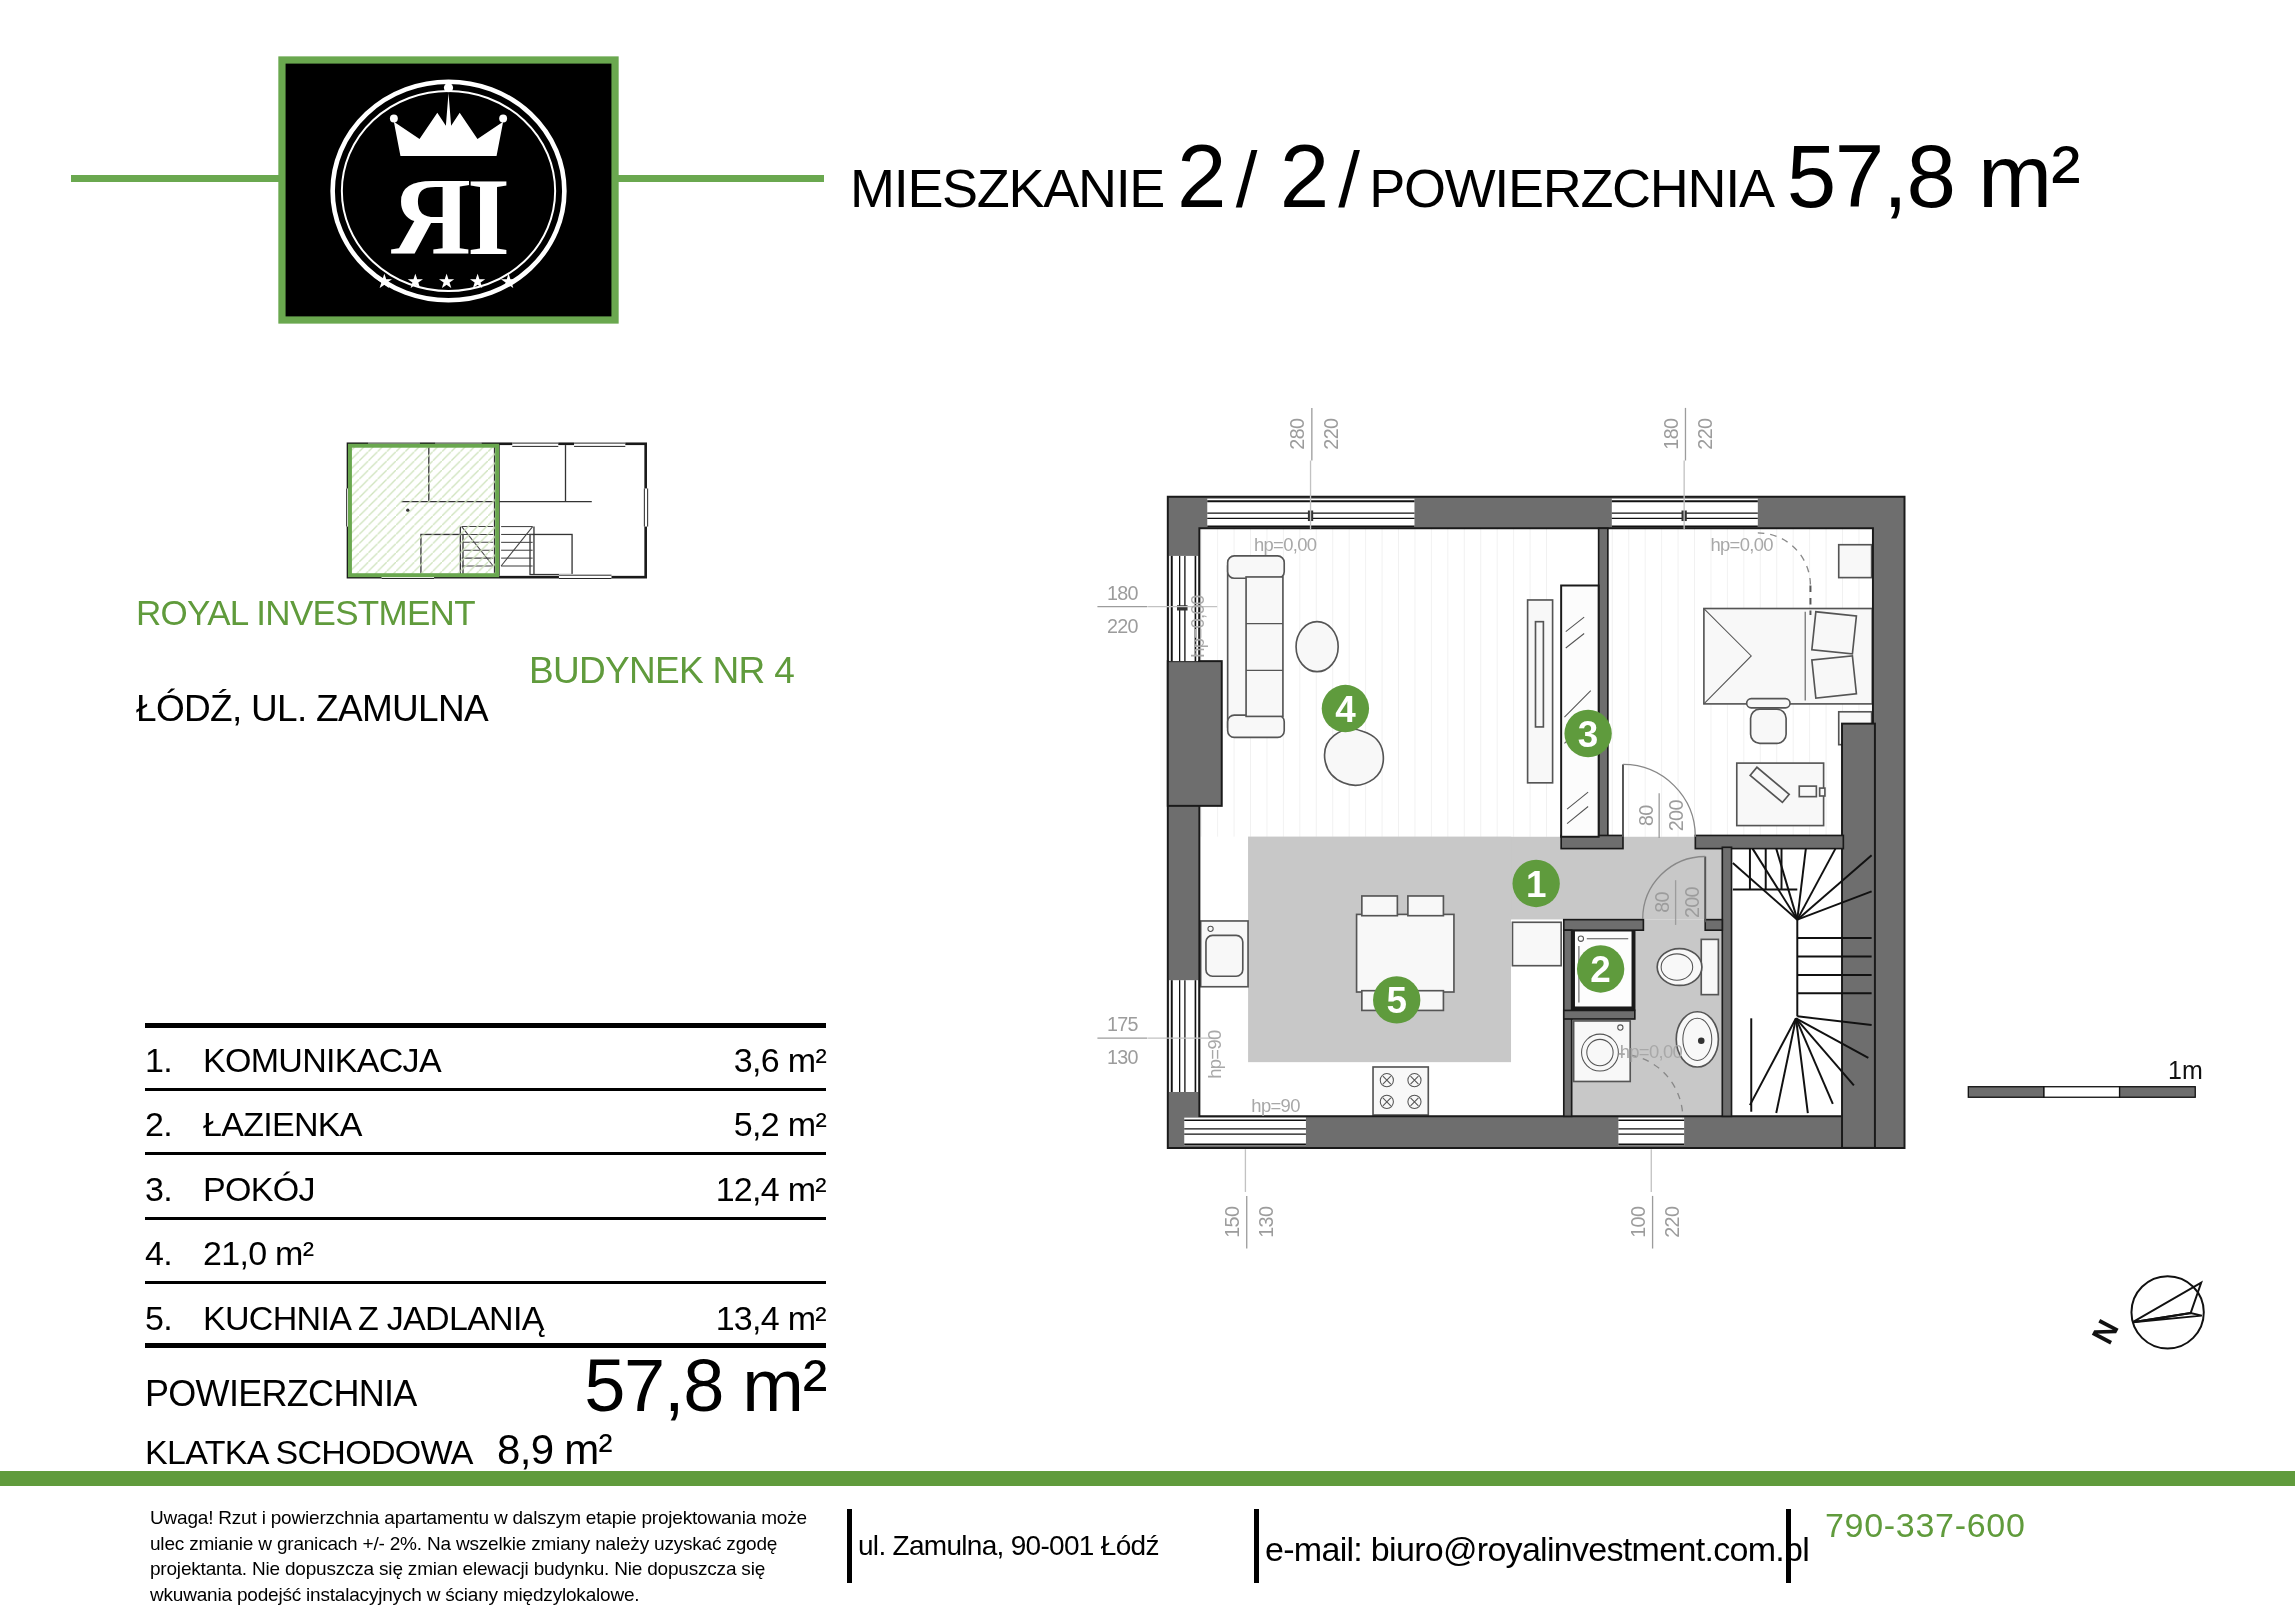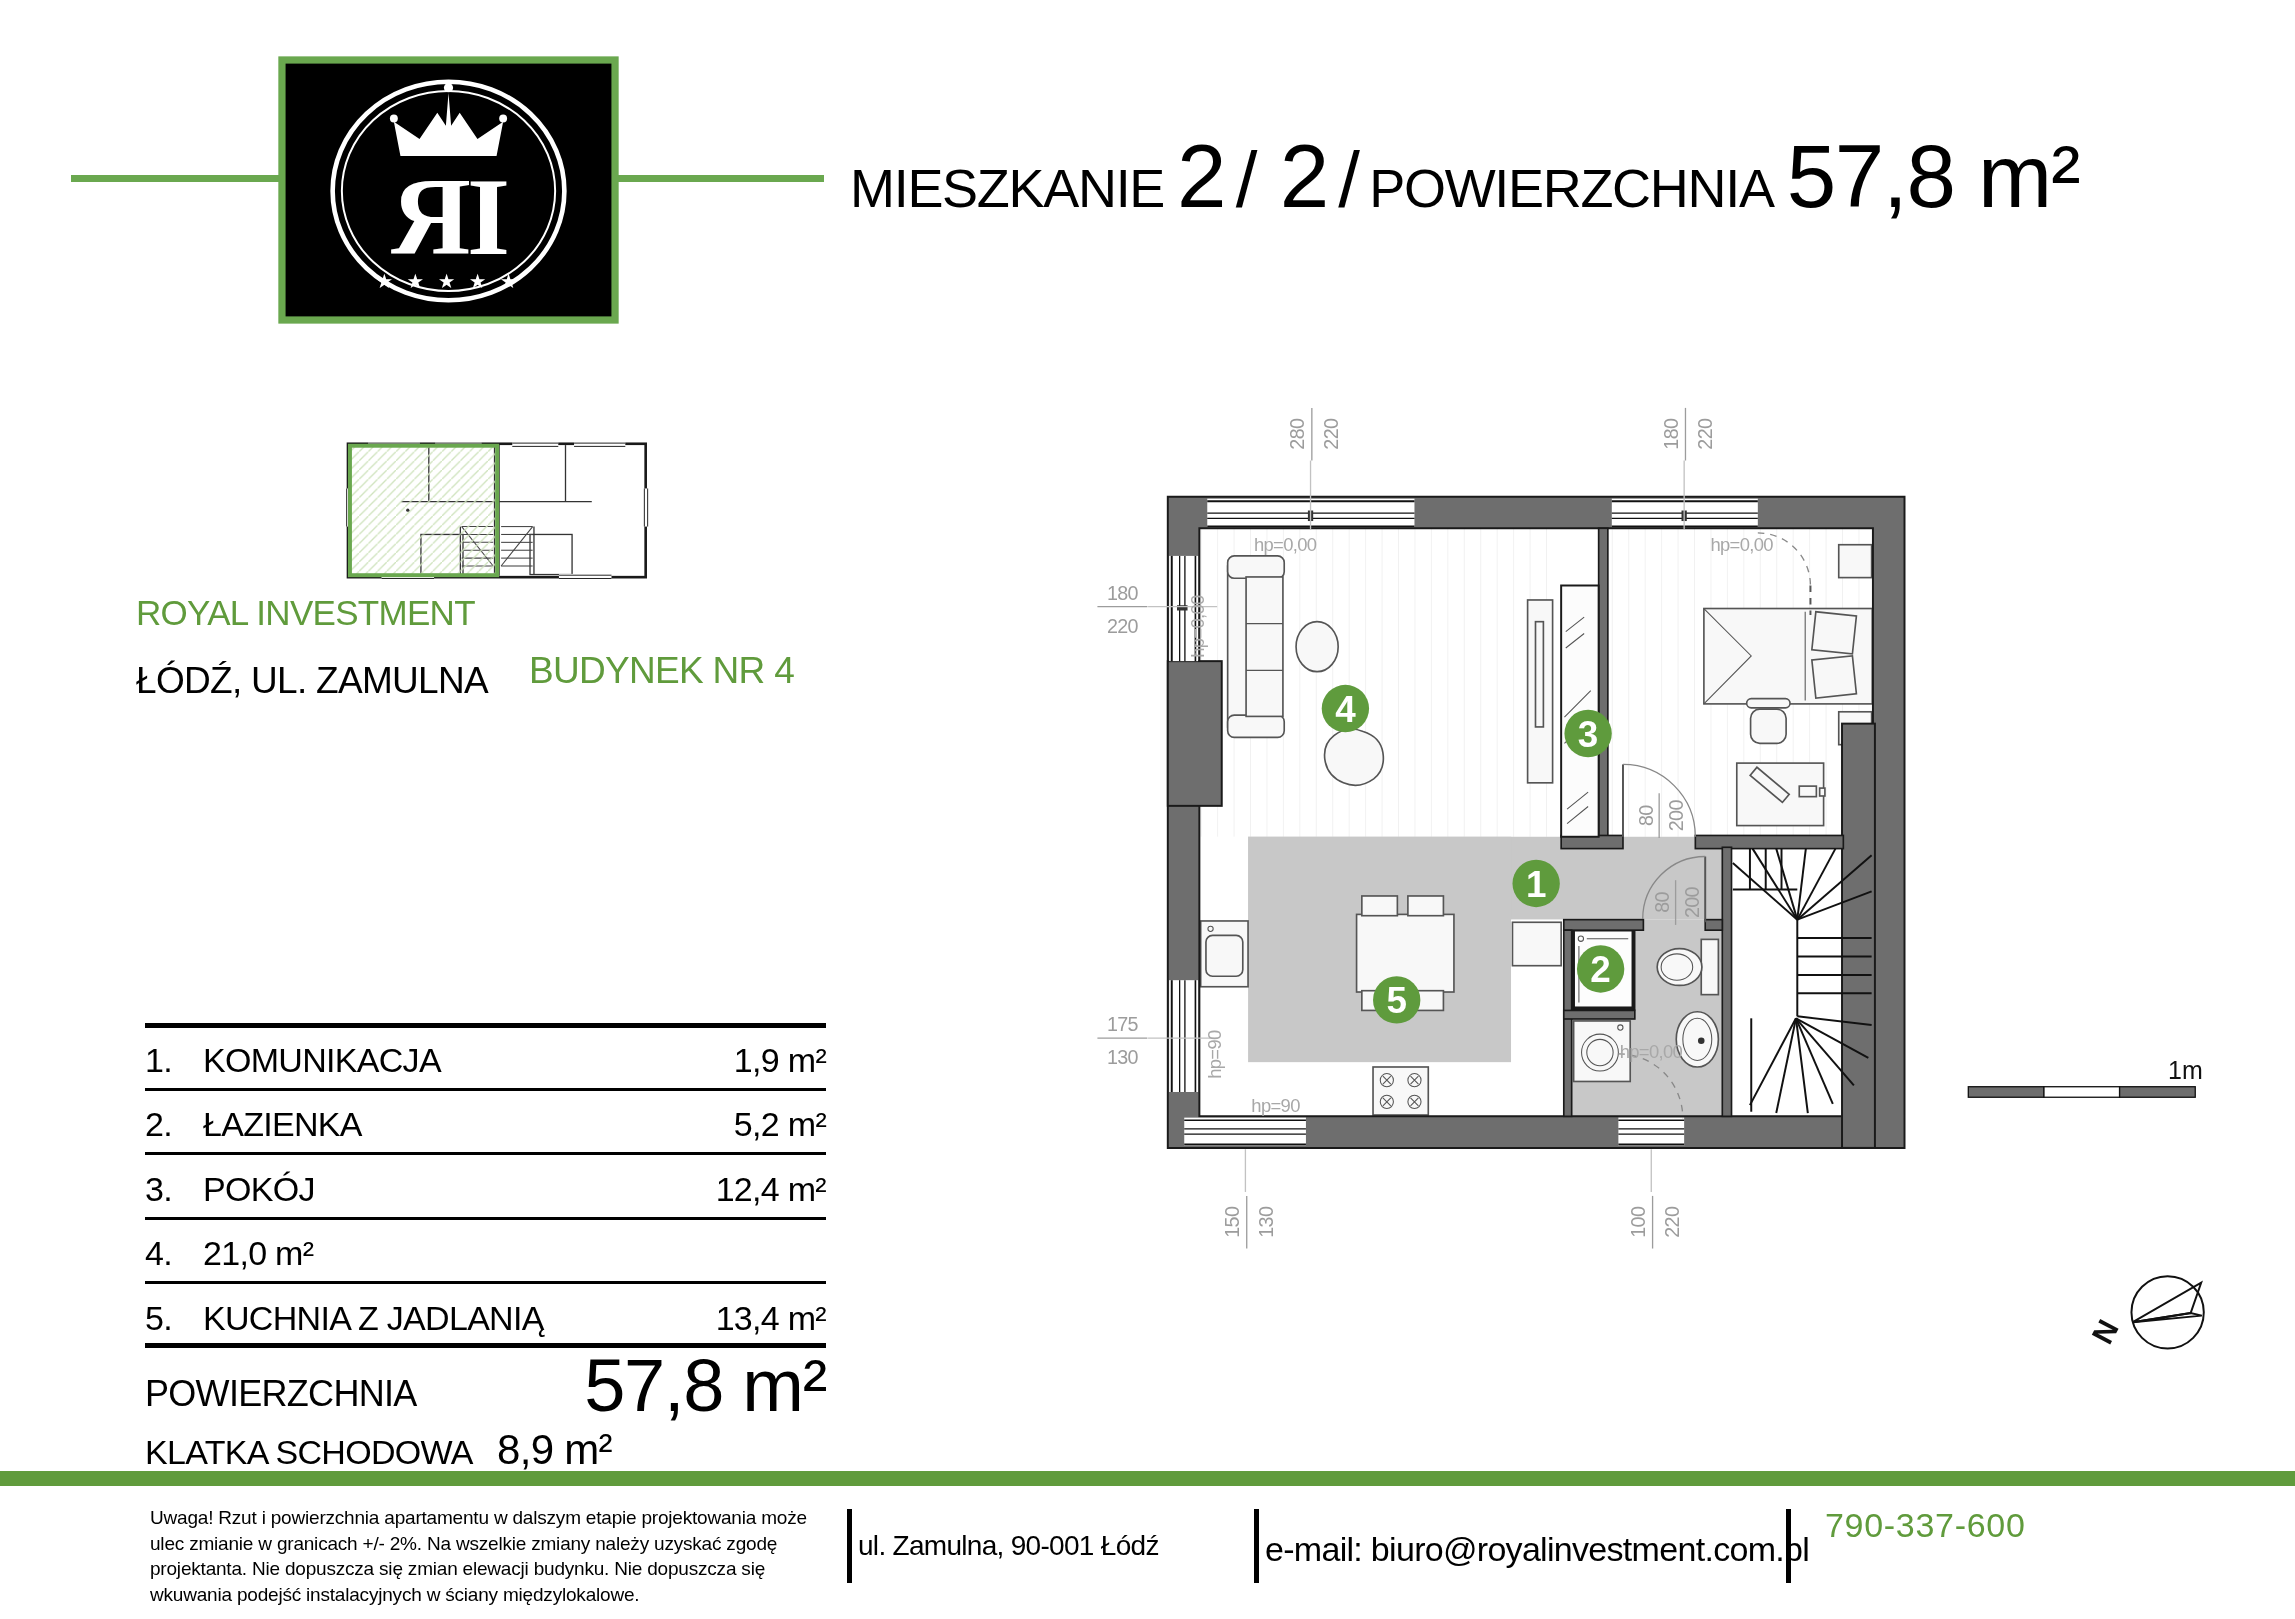--- a/index.html
+++ b/index.html
@@ -11,21 +11,21 @@
   #logo-svg{left:278px;top:56px;width:341px;height:268px}
   #title{left:850px;top:125px;white-space:nowrap;display:flex;align-items:baseline;
          letter-spacing:-1.3px}
   .t-sm{font-size:54px}
   .t-lg{font-size:89px}
   .t-sl{font-size:78px;font-weight:300;padding:0 10.5px}
   .t-gap{padding-left:13px}
   
   #mini-plan{left:332px;top:428px;width:329px;height:161px}
   #company{left:136px;top:593px;font-size:35px;color:#609b3c;letter-spacing:-0.7px}
-  #location{left:136px;top:660px;font-size:37px;letter-spacing:-0.7px}
+  #location{left:136px;top:688px;font-size:37px;letter-spacing:-0.7px}
   #building{left:497px;top:650px;width:329px;text-align:center;font-size:37px;color:#609b3c;letter-spacing:-0.7px}
   .rule{left:145px;width:681px;background:#000}
   .room-row{left:145px;width:681px;height:57px;display:flex;align-items:center;font-size:34px;letter-spacing:-0.7px}
   .room-num{width:58px}
   .room-name{flex:1}
   .room-area{text-align:right}
   #tot-area-label{left:145px;top:1373px;font-size:36px;letter-spacing:-0.7px}
   #tot-area-value{left:342px;top:1343px;width:484px;text-align:right;font-size:74px;letter-spacing:-1.3px}
   #tot-stair-label{left:145px;top:1433px;font-size:34px;letter-spacing:-0.7px}
   #tot-stair-value{left:497px;top:1426px;width:329px;font-size:42px;letter-spacing:-0.7px}
@@ -150,21 +150,21 @@
 </svg>
 
 <div class="abs" id="company">ROYAL INVESTMENT</div>
 <div class="abs" id="location">ŁÓDŹ, UL. ZAMULNA</div>
 <div class="abs" id="building">BUDYNEK NR 4</div>
 
 <div class="abs rule" style="top:1023px;height:4.6px"></div>
 <div class="abs room-row" style="top:1032px">
   <span class="room-num">1.</span>
   <span class="room-name">KOMUNIKACJA</span>
-  <span class="room-area">1,9 m²</span>
+  <span class="room-area">3,6 m²</span>
 </div>
 <div class="abs rule" style="top:1088px;height:2.6px"></div>
 <div class="abs room-row" style="top:1096px">
   <span class="room-num">2.</span>
   <span class="room-name">ŁAZIENKA</span>
   <span class="room-area">5,2 m²</span>
 </div>
 <div class="abs rule" style="top:1152px;height:2.6px"></div>
 <div class="abs room-row" style="top:1161px">
   <span class="room-num">3.</span>

